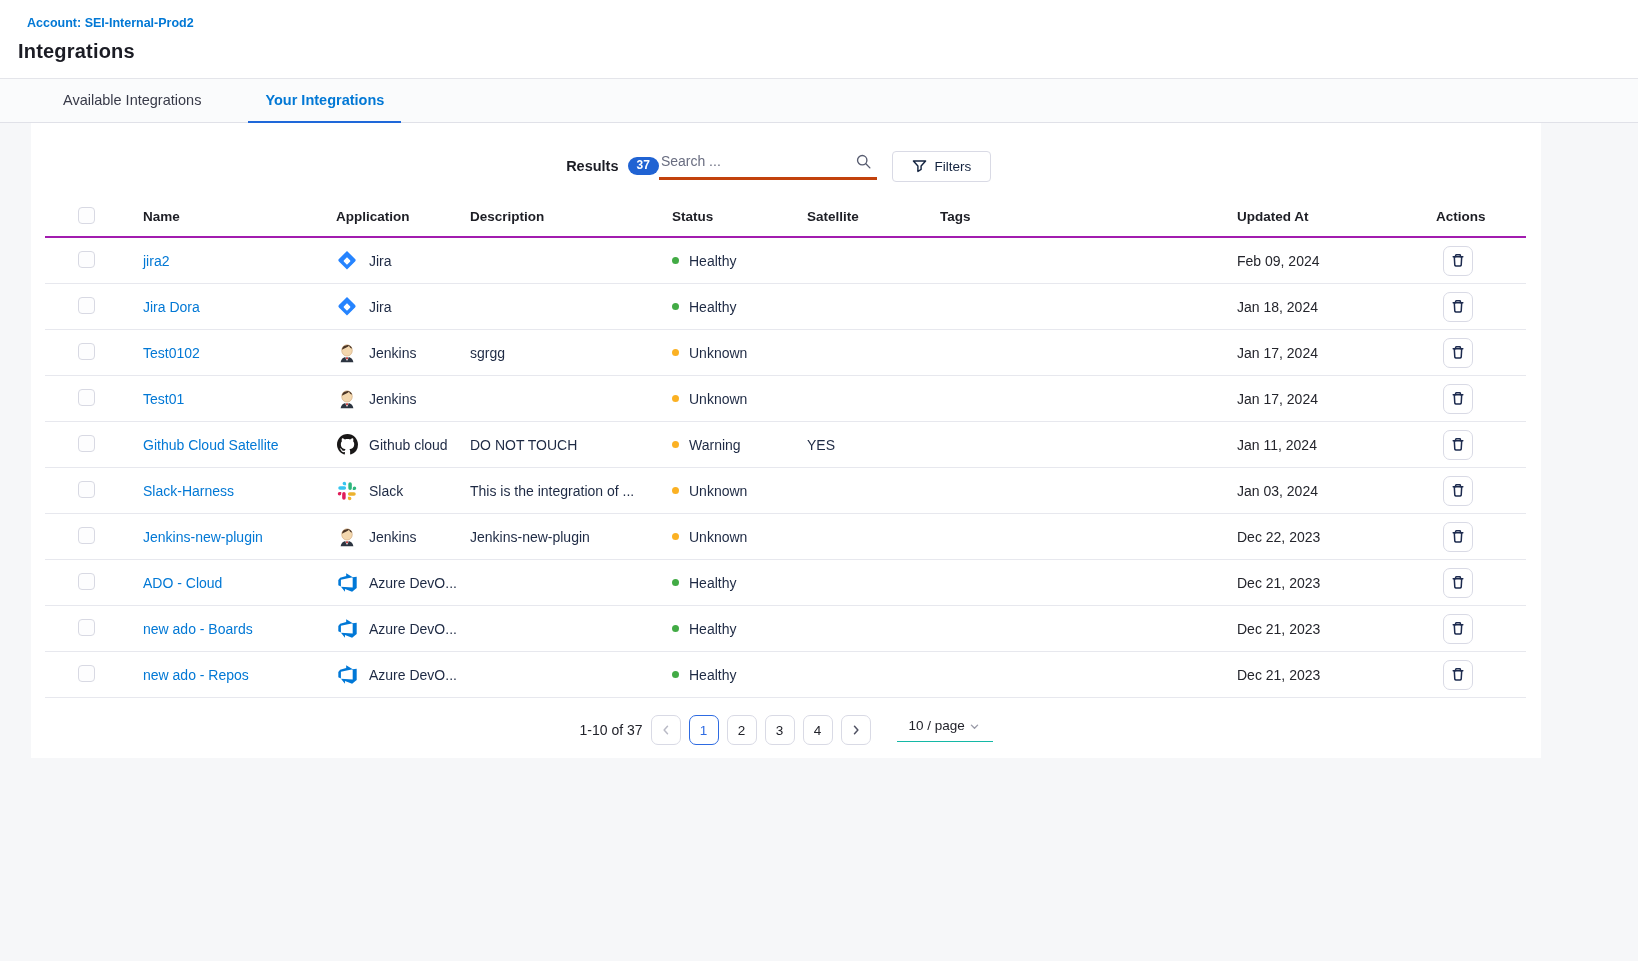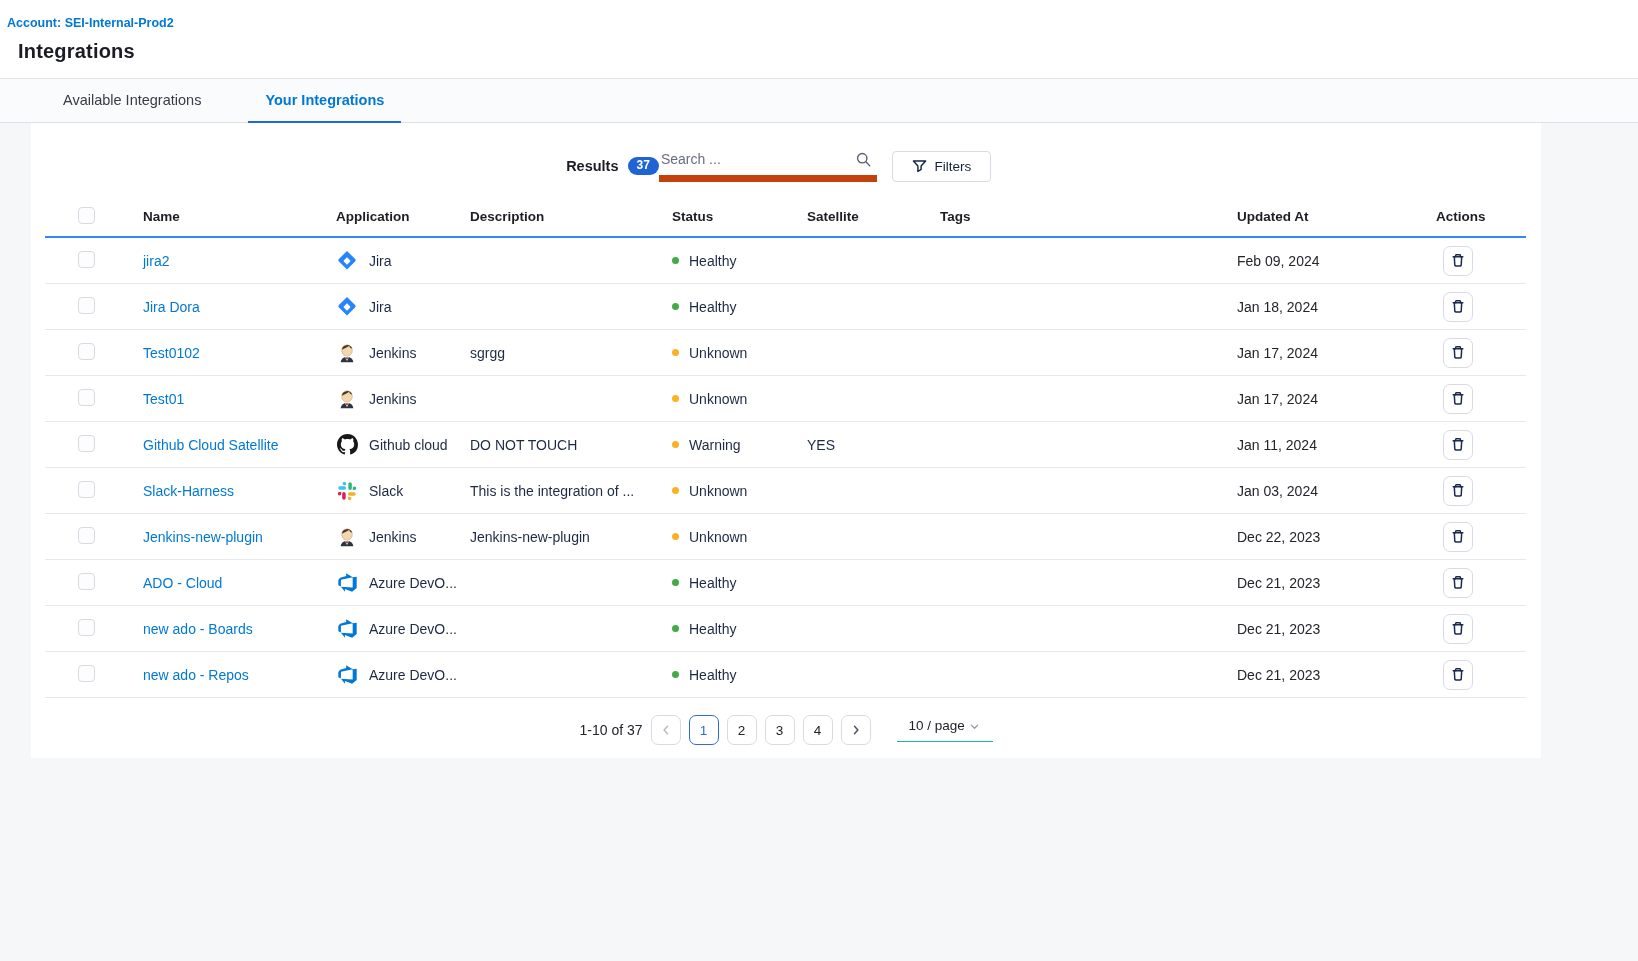--- a/index.html
+++ b/index.html
@@ -11,21 +11,21 @@
     overflow: hidden;
   }
   
   .page-header {
     background: #fff;
     border-bottom: 1px solid #e4e5ea;
     padding: 13px 0 15px 0;
   }
   .account-link {
     display: inline-block;
-    margin-left: 7px;
+    margin-left: 27px;
     color: #0278d5;
     font-size: 12.5px;
     font-weight: 700;
     text-decoration: none;
     cursor: pointer;
   }
   .page-title {
     margin: 9px 0 0 18px;
     font-size: 20px;
     font-weight: 700;
@@ -80,21 +80,21 @@
     border-radius: 10px;
     padding: 2px 9px 3px 9px;
     line-height: 1.1;
   }
   .toolbar-right { display: flex; align-items: center; gap: 15px; }
   .search-box {
     width: 218px;
     display: flex;
     align-items: center;
     justify-content: space-between;
-    border-bottom: 7px solid #c2410c;
+    border-bottom: 3px solid #c2410c;
     padding: 0 5px 7px 2px;
   }
   .search-box input {
     border: none;
     outline: none;
     background: transparent;
     font-family: "Liberation Sans", sans-serif;
     font-size: 14px;
     color: #3c3f52;
     width: 170px;
@@ -119,21 +119,21 @@
   }
   
   .table { margin: 15px 15px 0 14px; width: 1481px; }
   .grid-row {
     display: grid;
     grid-template-columns: 98px 193px 134px 202px 135px 133px 297px 199px 1fr;
     align-items: center;
   }
   .thead {
     height: 41px;
-    border-bottom: 2px solid #3b82f6;
+    border-bottom: 2px solid #a21caf;
     font-size: 13.5px;
     font-weight: 700;
     color: #1d1e25;
   }
   .row {
     height: 46px;
     border-bottom: 1px solid #e7e8ee;
     font-size: 14px;
     color: #1e2a44;
   }

